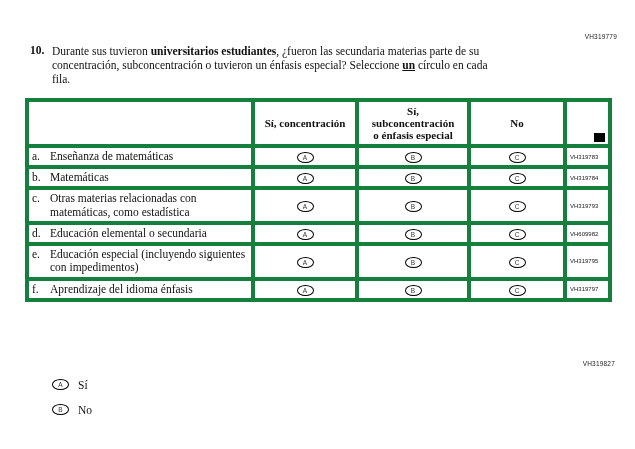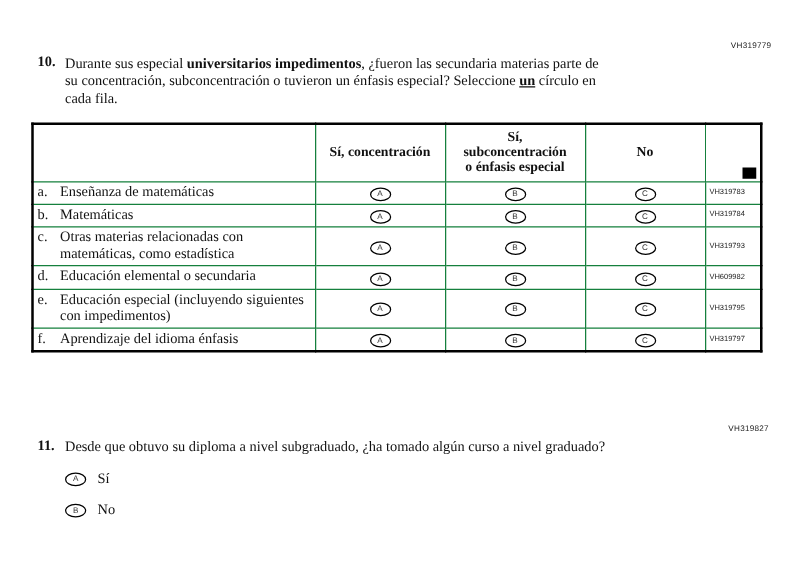--- a/index.html
+++ b/index.html
@@ -32,21 +32,21 @@
   .q10 .qtext { width: 436px; }
   .q11 .qtext { width: 484px; }
 
   table.matrix {
     border-collapse: collapse;
     margin: 12px 0 0 25px;
     width: 583px;
     table-layout: fixed;
   }
   table.matrix th, table.matrix td {
-    border: 1px solid #15803d;
+    border: 4px solid #15803d;
     padding: 2px 3px;
     vertical-align: middle;
   }
   table.matrix { border: 2px solid #000; }
   thead th {
     font-weight: bold;
     text-align: center;
     font-size: 11px;
     line-height: 1.12;
     height: 46px;
@@ -109,21 +109,21 @@
 </style>
 </head>
 <body>
 
 <div class="page">
 
   <span class="code top-code">VH319779</span>
 
   <div class="question q10">
     <span class="qnum">10.</span>
-    <span class="qtext"><span>Durante sus especial </span><span style="font-weight: bold;">universitarios impedimentos</span><span>, ¿fueron las secundaria materias parte de su concentración, subconcentración o tuvieron un énfasis especial? Seleccione </span><span style="font-weight: bold; text-decoration: underline;">un</span><span> círculo en cada fila.</span></span>
+    <span class="qtext"><span>Durante sus tuvieron </span><span style="font-weight: bold;">universitarios estudiantes</span><span>, ¿fueron las secundaria materias parte de su concentración, subconcentración o tuvieron un énfasis especial? Seleccione </span><span style="font-weight: bold; text-decoration: underline;">un</span><span> círculo en cada fila.</span></span>
   </div>
 
   <table class="matrix">
     <colgroup>
       <col class="c-label">
         <col class="c-opt1">
         <col class="c-opt2">
         <col class="c-opt3">
         <col class="c-code">
     </colgroup>
@@ -211,24 +211,20 @@
           <td class="opt-cell"><span class="oval">A</span></td>
           <td class="opt-cell"><span class="oval">B</span></td>
           <td class="opt-cell"><span class="oval">C</span></td>
           <td class="code-cell">VH319797</td>
         </tr>
       </tbody>
   </table>
 
   <span class="code mid-code">VH319827</span>
 
-  <div class="question q11">
-    <span class="qnum">11.</span>
-    <span class="qtext">Desde que obtuvo su diploma a nivel subgraduado, ¿ha tomado algún curso a nivel graduado?</span>
-  </div>
 
   <div class="q11-options">
       <div class="q11-option">
         <span class="oval">A</span>
         <span>Sí</span>
       </div>
       <div class="q11-option">
         <span class="oval">B</span>
         <span>No</span>
       </div>

